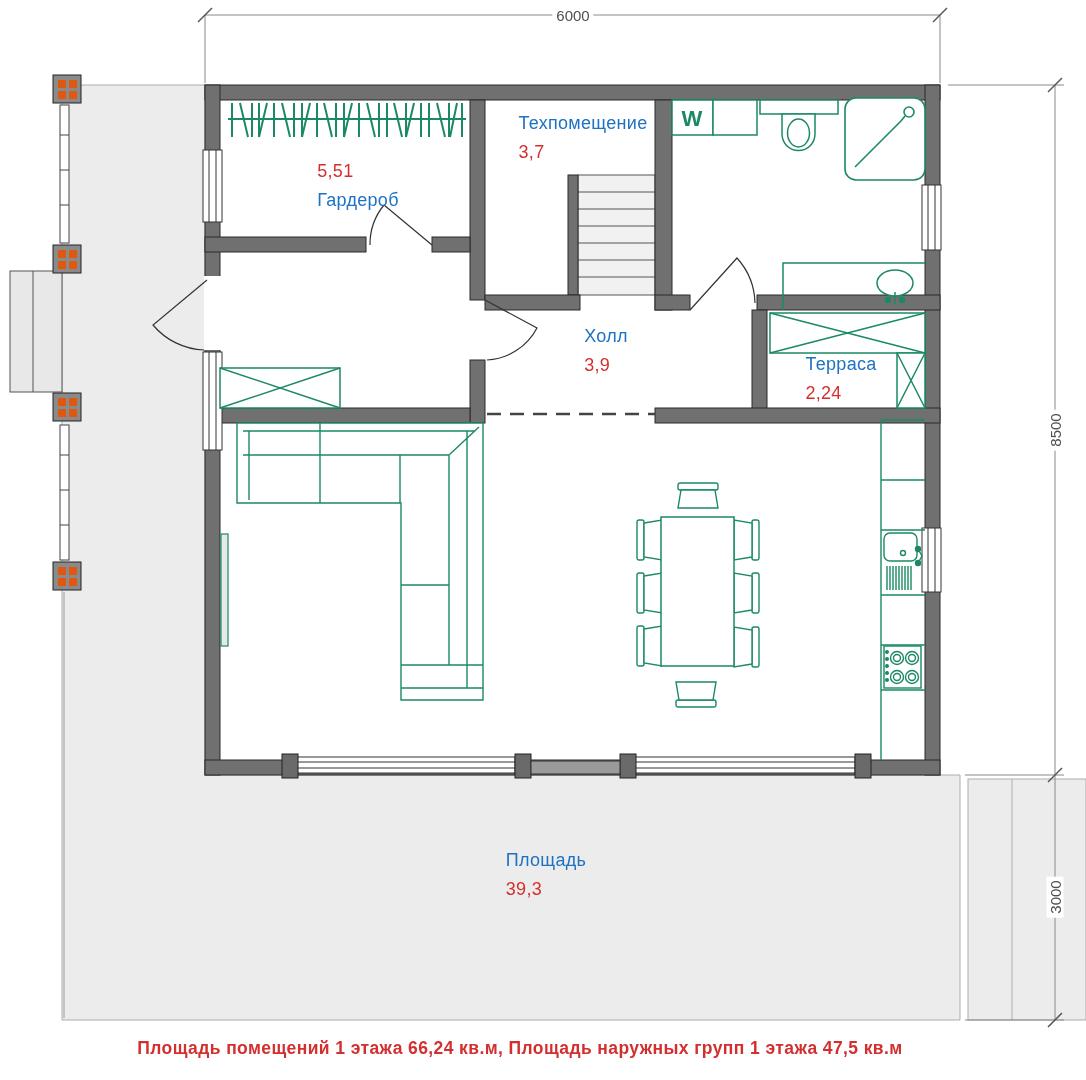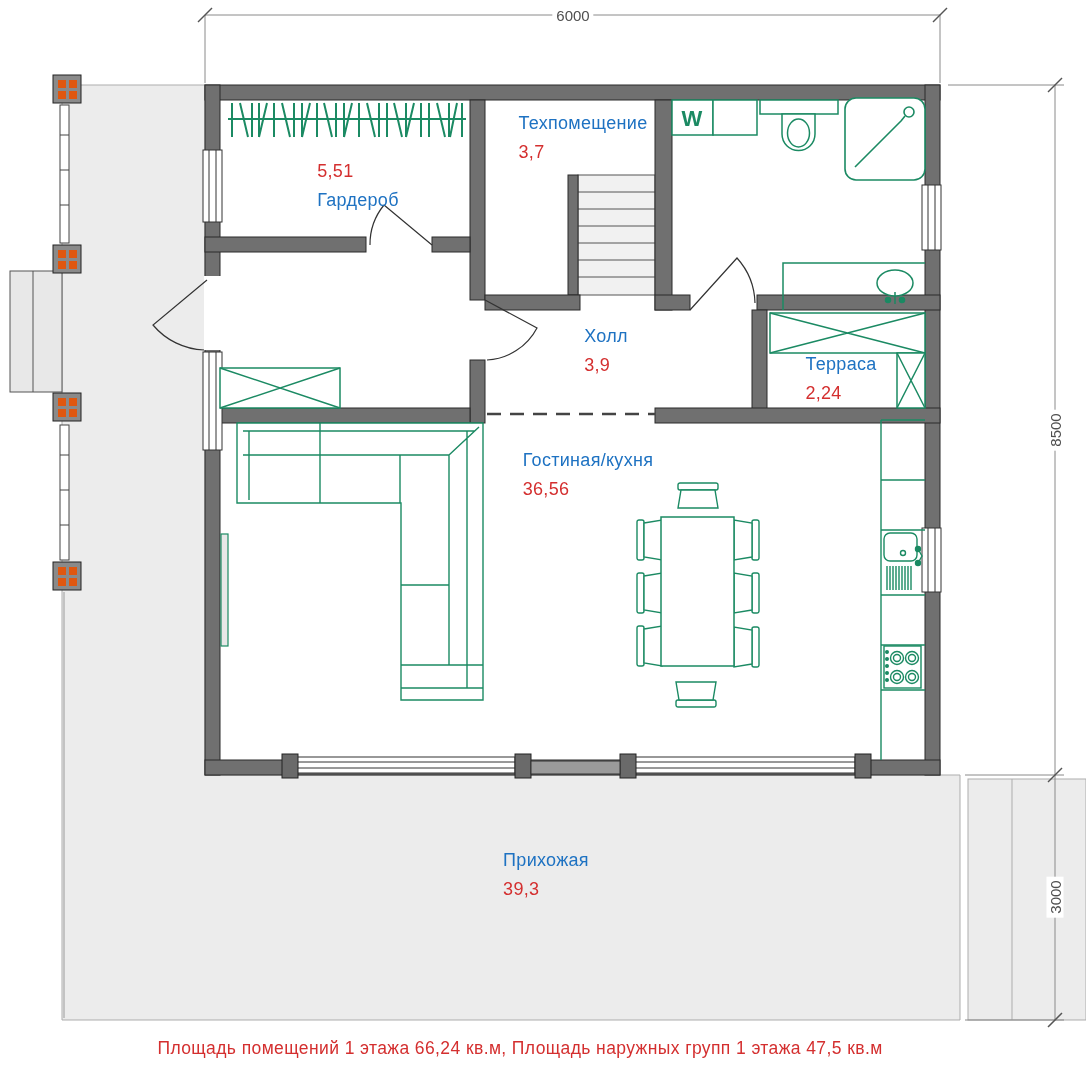--- a/index.html
+++ b/index.html
@@ -7,21 +7,21 @@
           font-family:"Liberation Sans",sans-serif;overflow:hidden;}
   svg{position:absolute;left:0;top:0;}
   .lbl{position:absolute;transform:translate(-50%,-50%);text-align:left;
        white-space:nowrap;line-height:29px;font-size:18px;letter-spacing:.3px;}
   .rname{color:#1e72c2;}
   .rarea{color:#d42f2f;}
   .dim{position:absolute;transform:translate(-50%,-50%);color:#4f4f4f;font-size:15px;
        background:#fff;padding:0 4px;white-space:nowrap;}
   .dim.vert{transform:translate(-50%,-50%) rotate(-90deg);}
   .footer{position:absolute;left:0;top:1038px;width:1040px;text-align:center;
-          color:#d42f2f;font-size:17.5px;letter-spacing:.4px;white-space:nowrap;}
+          color:#d42f2f;font-size:17.5px;letter-spacing:.4px;white-space:nowrap;font-weight:bold;}
 </style>
 </head>
 <body>
 
 <div class="canvas">
 
 <svg width="1086" height="1080" viewBox="0 0 1086 1080">
 
   <g>
     <polygon points="62,85 205,85 205,775 960,775 960,1020 62,1020" fill="#ececec" stroke="#adadad" stroke-width="1"></polygon>
@@ -286,26 +286,22 @@
   <div class="rarea">3,7</div>
 </div>
 <div class="lbl" style="left:606px;top:351px">
   <div class="rname">Холл</div>
   <div class="rarea">3,9</div>
 </div>
 <div class="lbl" style="left:841px;top:379px">
   <div class="rname">Терраса</div>
   <div class="rarea">2,24</div>
 </div>
-<div class="lbl" style="left:588px;top:475px">
-  <div class="rname">Гостиная/кухня</div>
-  <div class="rarea">36,56</div>
-</div>
 <div class="lbl" style="left:546px;top:875px">
-  <div class="rname">Прихожая</div>
+  <div class="rname">Площадь</div>
   <div class="rarea">39,3</div>
 </div>
 
 <div class="dim" style="left:573px;top:15px">6000</div>
 <div class="dim vert" style="left:1055px;top:430px">8500</div>
 <div class="dim vert" style="left:1055px;top:897px">3000</div>
 
 <div class="footer">Площадь помещений 1 этажа 66,24 кв.м, Площадь наружных групп 1 этажа 47,5 кв.м</div>
 
 </div>

